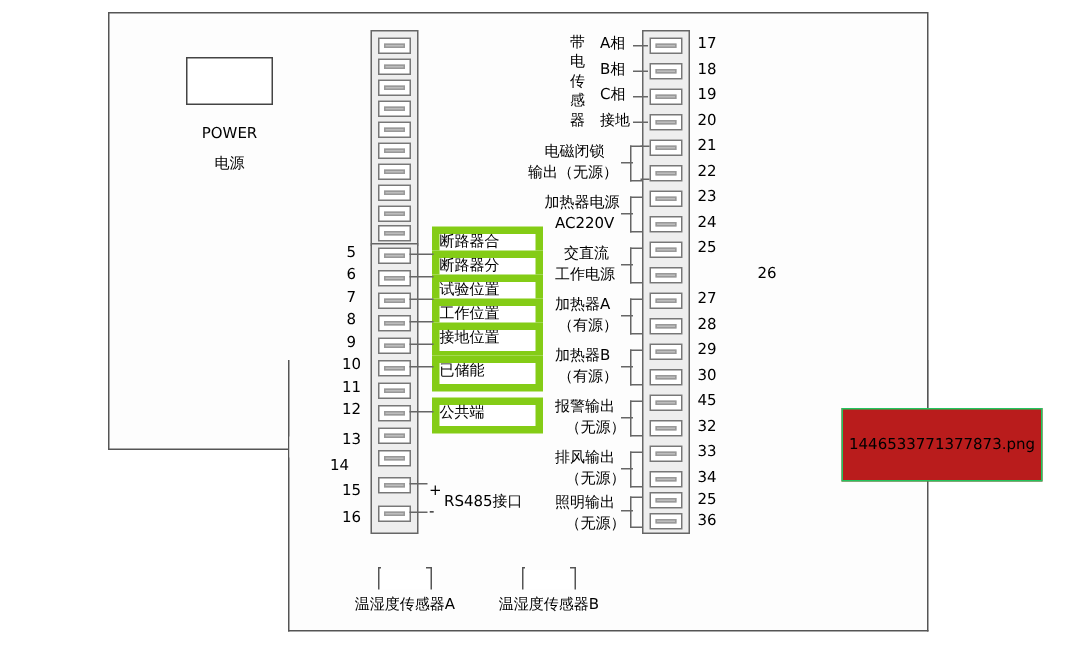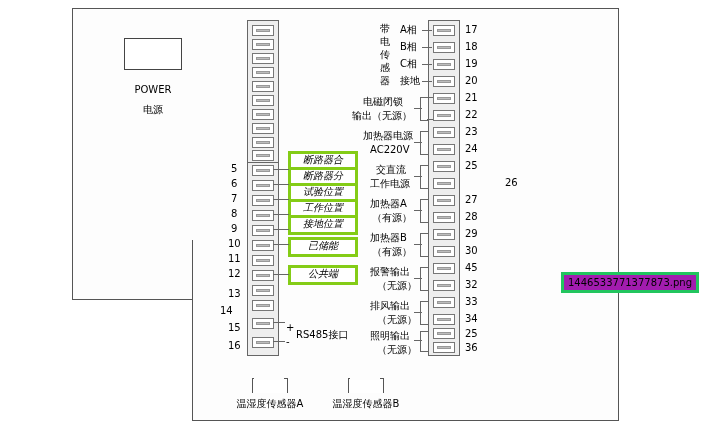--- a/index.html
+++ b/index.html
@@ -11,24 +11,24 @@
   .shape-low{left:192px;top:240px;width:425px;height:180px;border-top:none;}
   .cover{position:absolute;background:#fdfdfd;}
   .power-box{position:absolute;left:124px;top:38px;width:56px;height:30px;border:1px solid #444;background:#fff;}
   .label{position:absolute;font-size:10px;color:#000;white-space:nowrap;line-height:12px;}
   .label-c{position:absolute;font-size:10px;color:#000;text-align:center;line-height:12px;}
   
   .strip{position:absolute;border:1px solid #666;background:#eeeeee;}
   .term{position:absolute;width:20px;height:9px;border:1px solid #777;background:#ffffff;}
   .term .slot{position:absolute;left:3px;top:3px;width:14px;height:3px;background:#bdbdbd;border:1px solid #999;box-sizing:border-box;}
   .num{position:absolute;font-size:10px;color:#000;width:16px;text-align:left;}
-  .callout{position:absolute;border:3px solid #84cc16;background:#fff;font-size:10px;text-align:center;color:#000;line-height:12px;font-style:italic;}
+  .callout{position:absolute;border:5px solid #84cc16;background:#fff;font-size:10px;text-align:left;color:#000;line-height:12px;}
   .leader{position:absolute;background:#666;height:1px;}
   .sensor-top{position:absolute;border:1px solid #555;border-bottom:none;background:#fff;}
-  .filename{position:absolute;left:561px;top:272px;border:3px solid #22c55e;background:#a21caf;padding:2px 4px;font-size:10px;color:#000;font-family:"DejaVu Sans","Liberation Sans",sans-serif;}
+  .filename{position:absolute;left:561px;top:272px;border:1px solid #22c55e;background:#b91c1c;padding:18px 4px;font-size:10px;color:#000;font-family:"DejaVu Sans","Liberation Sans",sans-serif;}
   .brk{position:absolute;border:1px solid #666;}
 </style>
 </head>
 <body>
 
 <div id="canvas">
 
   <div class="outline shape-main"></div>
   <div class="outline shape-low"></div>
   <div class="cover" style="left:193px;top:291px;width:423px;height:14px;"></div>

